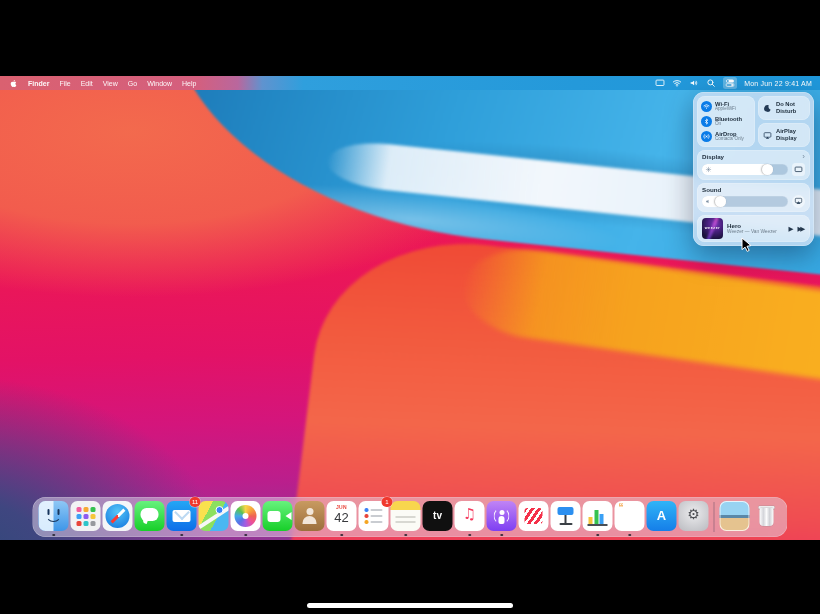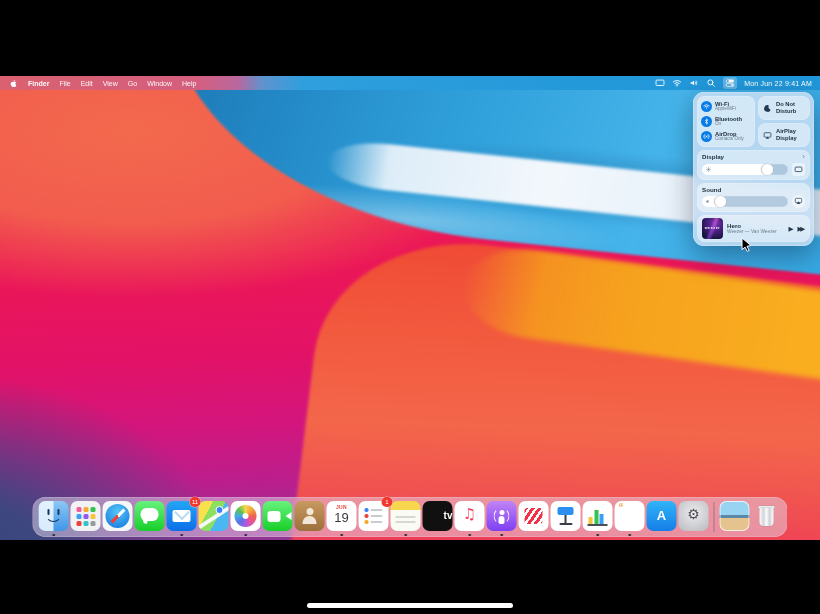--- a/index.html
+++ b/index.html
@@ -149,21 +149,21 @@
   .icon-calendar span.cal-m{left:0;top:3px;width:100%;text-align:center;font-size:5px;font-weight:700;color:#e8463c;letter-spacing:.4px;}
   .icon-calendar span.cal-d{left:0;top:8.5px;width:100%;text-align:center;font-size:13px;font-weight:300;color:#38393d;}
   .icon-reminders{background:#fff;}
   .icon-reminders em.dots{left:6px;top:7px;width:3.5px;height:3.5px;border-radius:50%;background:#3b82f6;
      box-shadow:0 6px 0 #e8463c,0 12px 0 #f5a623;}
   .icon-reminders em.lines{left:12px;top:8px;width:12px;height:2px;border-radius:1px;background:#c9ccd1;
      box-shadow:0 6px 0 #c9ccd1,0 12px 0 #c9ccd1;}
   .icon-notes{background:linear-gradient(180deg,#f8d64e 0 9px,#fbfbf6 9px);}
   .icon-notes em{left:5px;top:15px;width:20px;height:1.5px;background:#d8d8d2;box-shadow:0 5px 0 #d8d8d2;}
   .icon-tv{background:#101010;}
-  .icon-tv span{left:0;top:9px;width:100%;text-align:right;color:#fff;font-size:10px;font-weight:700;}
+  .icon-tv span{left:0;top:9px;width:100%;text-align:center;color:#fff;font-size:10px;font-weight:700;}
   .icon-music{background:#fff;}
   .icon-music span{left:0;top:4px;width:100%;text-align:center;color:#f4385c;font-size:15px;font-family:"DejaVu Sans",sans-serif;}
   .icon-podcasts{background:linear-gradient(180deg,#c084f5,#7e3ff2);}
   .icon-podcasts em.p1{left:12.5px;top:8.5px;width:5px;height:5px;border-radius:50%;background:#fff;}
   .icon-podcasts em.p2{left:12px;top:14.5px;width:6px;height:8px;border-radius:3px 3px 2px 2px;background:#fff;}
   .icon-podcasts em.p3{left:7px;top:7px;width:16px;height:16px;border:1.6px solid rgba(255,255,255,.9);
      border-top-color:transparent;border-bottom-color:transparent;border-radius:50%;box-sizing:border-box;}
   .icon-news{background:#fff;}
   .icon-news em{left:6px;top:7px;width:18px;height:16px;border-radius:3px;
      background:repeating-linear-gradient(125deg,#f43049 0 3px,#fff 3px 5.5px);}
@@ -429,21 +429,21 @@
         </div>
         <div class="dock-item" title="Contacts">
           <div class="di icon-contacts">
             <em class="head"></em>
             <em class="body"></em>
           </div>
         </div>
         <div class="dock-item" title="Calendar">
           <div class="di icon-calendar">
             <span class="cal-m">JUN</span>
-            <span class="cal-d">19</span>
+            <span class="cal-d">42</span>
           </div>
           <span class="run-dot"></span>
         </div>
         <div class="dock-item" title="Reminders">
           <div class="di icon-reminders">
             <em class="dots"></em>
             <em class="lines"></em>
           </div>
           <span class="badge">1</span>
         </div>

